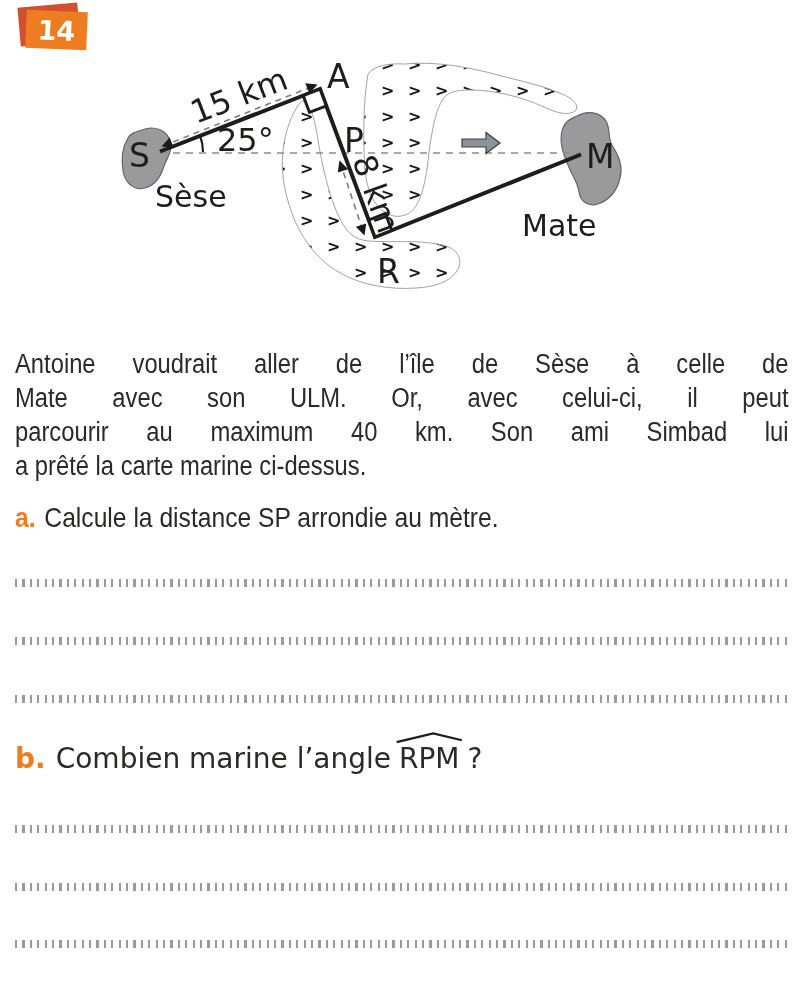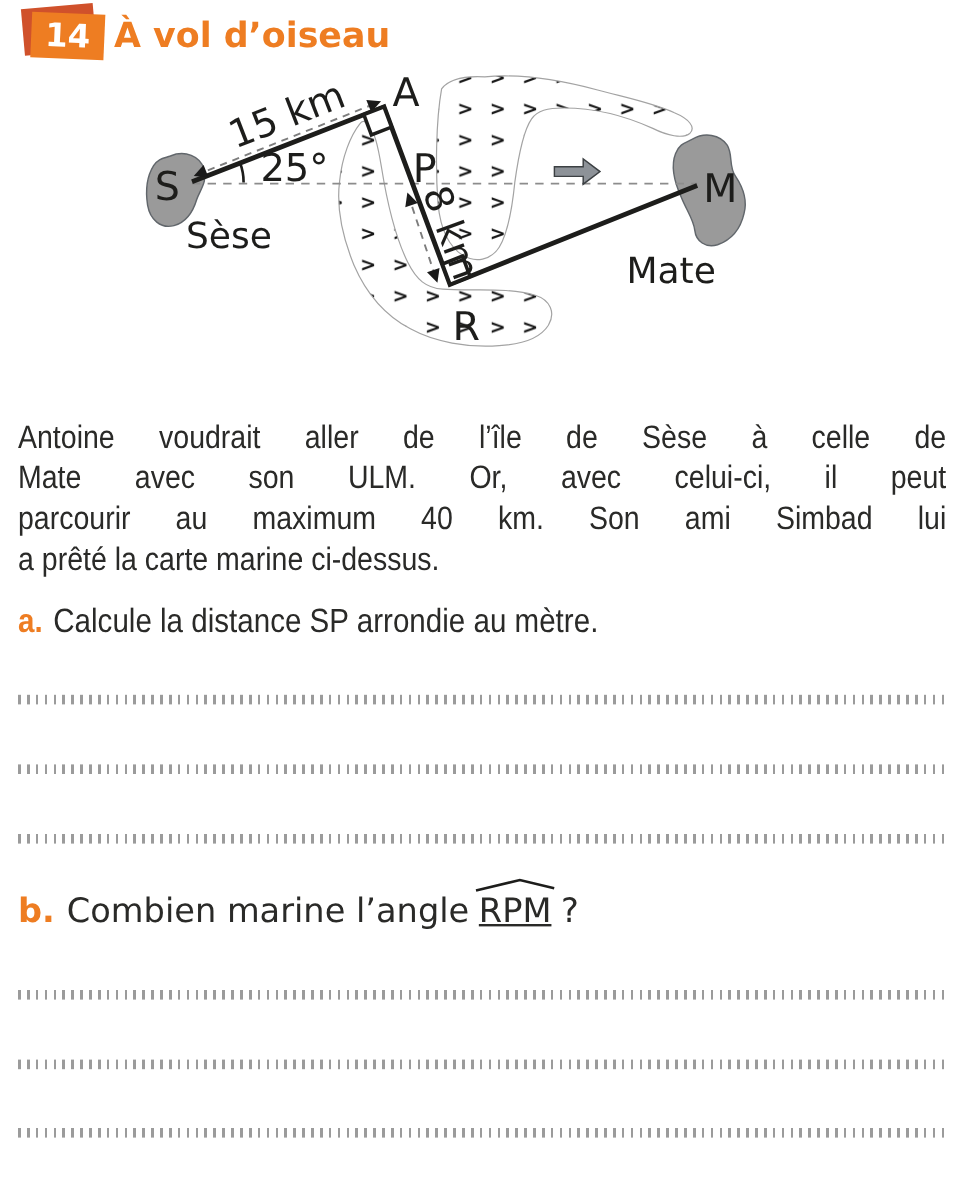--- a/index.html
+++ b/index.html
@@ -42,37 +42,36 @@
   
   .condensed{transform:scaleX(0.88);transform-origin:0 0;}
   .para{position:absolute;left:15px;top:347px;width:879px;
     font-size:27px;line-height:34px;color:#2a2a28;}
   .para .just{text-align:justify;text-align-last:justify;}
   .question-a{position:absolute;left:15px;top:502px;width:879px;font-size:28px;color:#2a2a28;}
   .qlabel{color:var(--accent-orange);font-weight:bold;margin-right:10px;}
   .question-b{position:absolute;left:15px;top:742px;width:780px;
     font-family:"DejaVu Sans",sans-serif;font-size:28px;color:#2a2a28;}
   .question-b .qlabel{font-family:"DejaVu Sans",sans-serif;}
-  .angle-wrap{position:relative;display:inline-block;margin-left:8px;text-decoration:underline;}
+  .angle-wrap{position:relative;display:inline-block;margin-left:8px;}
   .angle-hat{position:absolute;left:-3px;top:-10px;width:calc(100% + 6px);height:11px;overflow:visible;}
   .qmark{margin-left:8px;}
   
   .dots{position:absolute;left:15px;width:772px;height:8px;
     background:repeating-linear-gradient(90deg,var(--dots-gray) 0 2.2px,transparent 2.2px 7.4px);}
 </style>
 </head>
 <body>
 
 <div class="page">
 
   <div class="badge-back"></div>
   <div class="badge">
     <span>14</span>
   </div>
-  <h1 class="title">À vol d’oiseau</h1>
 
   <svg class="map-svg" viewBox="0 0 803 320">
     <defs>
       <pattern id="chev" x="0" y="0" width="27" height="26" patternUnits="userSpaceOnUse">
         <text x="3" y="18" font-size="16" font-weight="bold" font-family="DejaVu Sans, sans-serif" fill="#151515">&gt;</text>
       </pattern>
       <marker id="arr" viewBox="0 0 10 10" refX="8.5" refY="5" markerWidth="13" markerHeight="11" markerUnits="userSpaceOnUse" orient="auto-start-reverse">
         <path d="M0,0 L10,5 L0,10 z" fill="#1a1a1a"></path>
       </marker>
     </defs>

